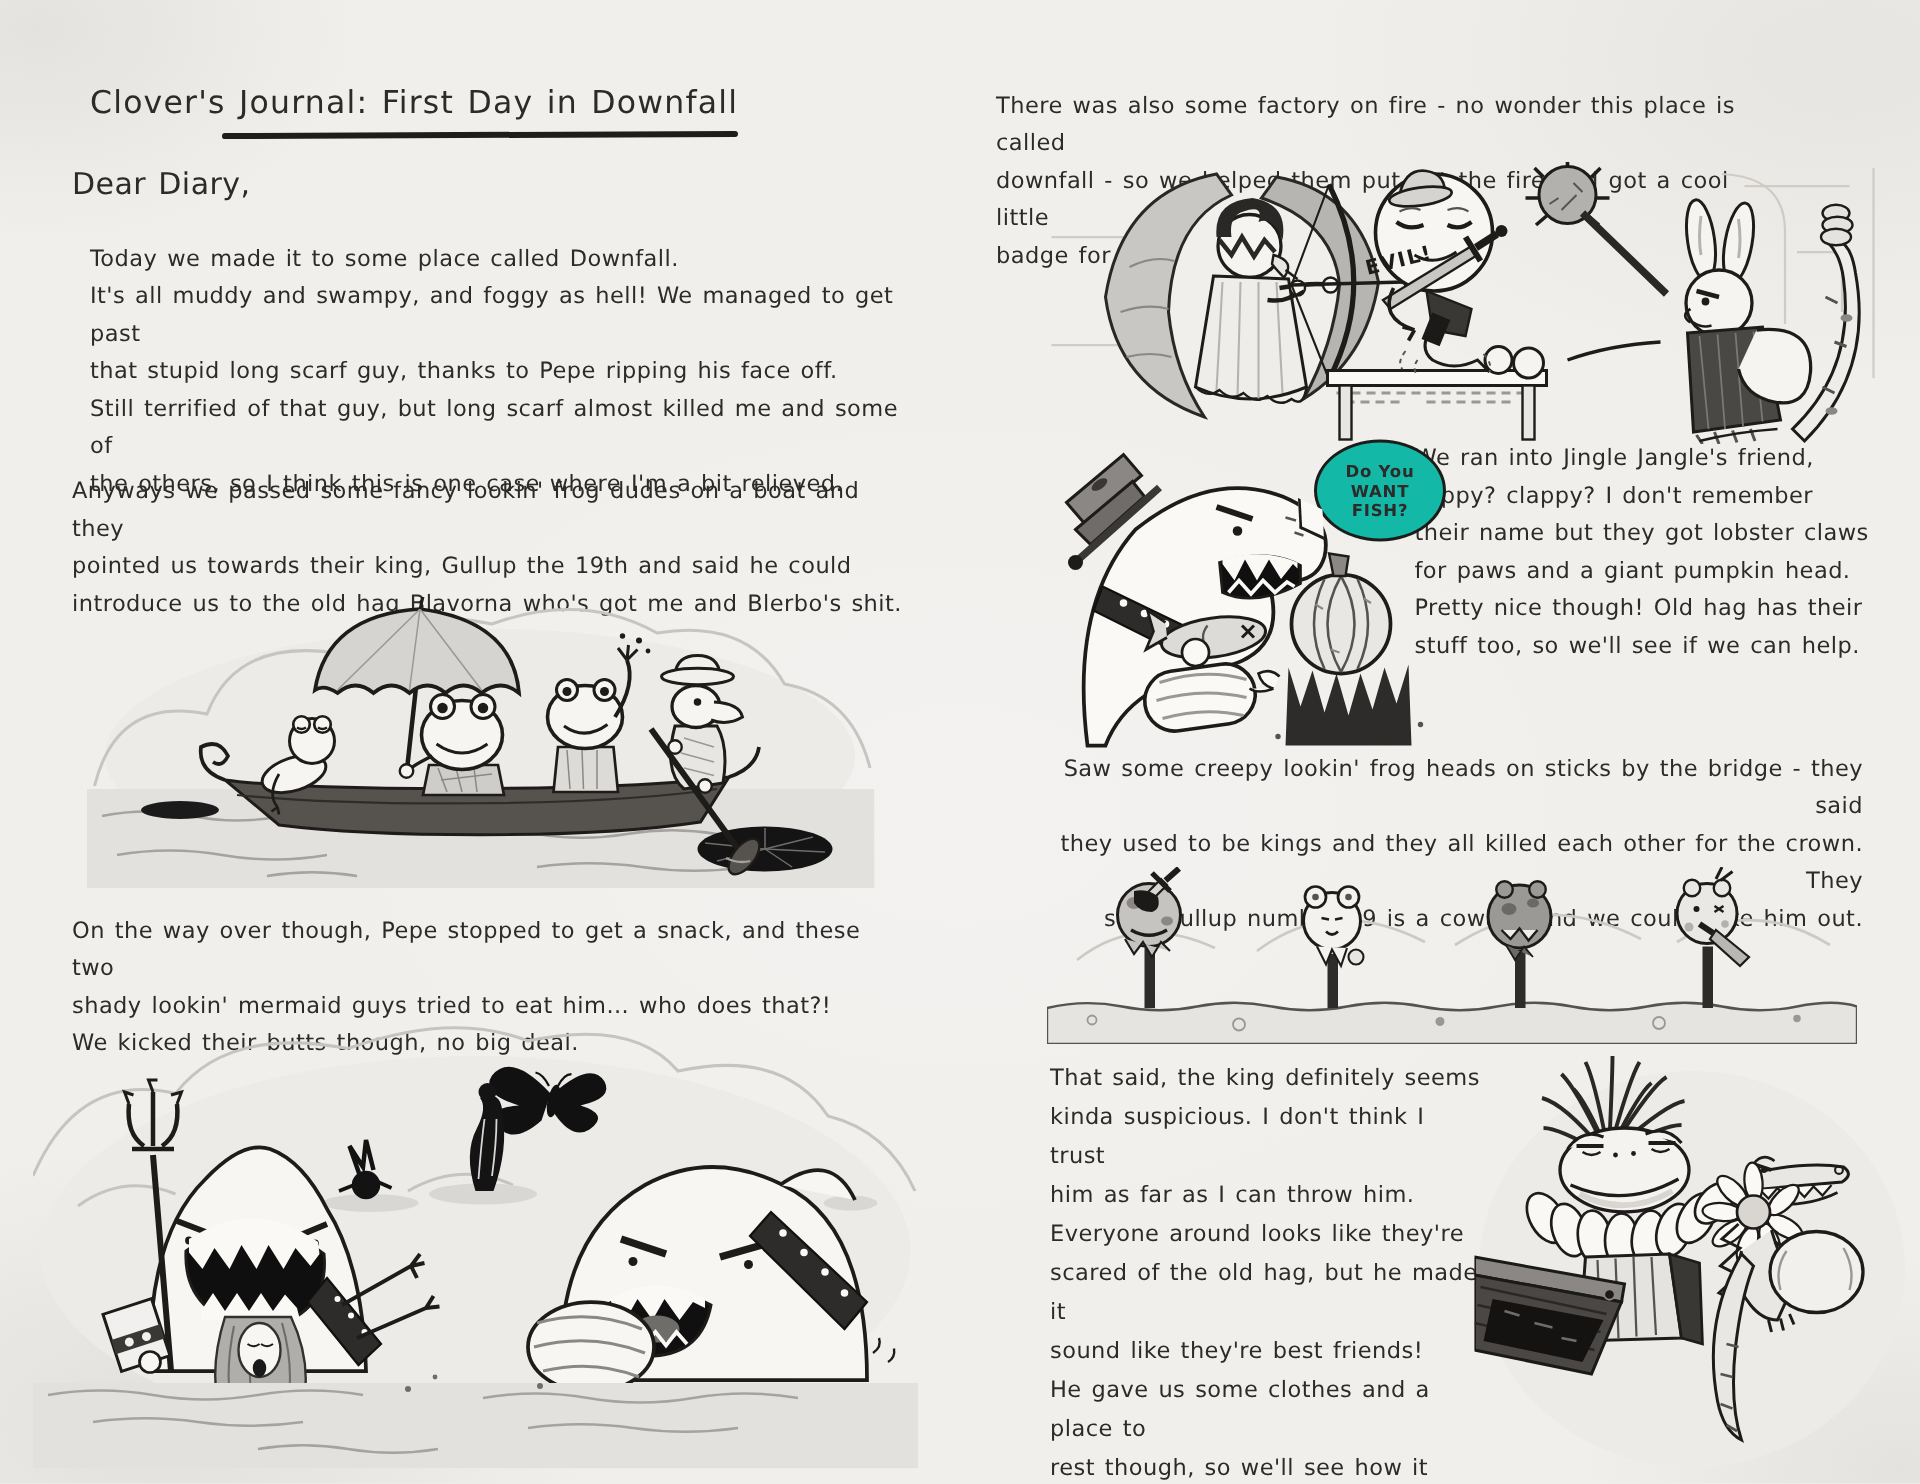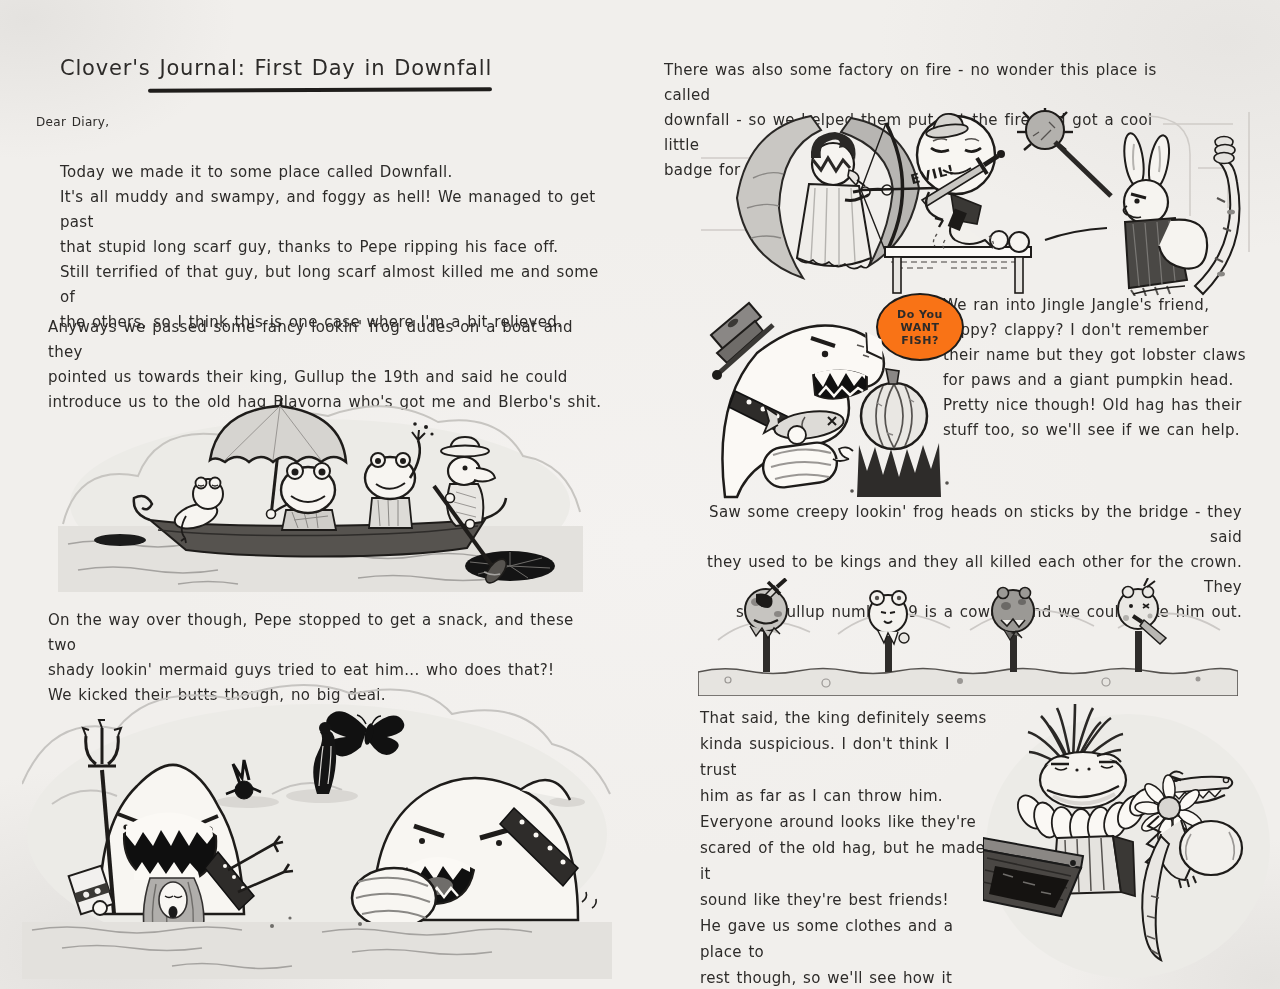--- a/index.html
+++ b/index.html
@@ -14,31 +14,31 @@
     color:#2d2b29;
   }
   .grain{position:absolute;inset:0;pointer-events:none;
     background:
       radial-gradient(ellipse 300px 200px at 2% 2%, rgba(190,188,185,.25), transparent 70%),
       radial-gradient(ellipse 300px 200px at 99% 99%, rgba(190,188,185,.25), transparent 70%);
   }
   .txt{position:absolute;white-space:pre-line;font-size:15px;line-height:25px;letter-spacing:.3px;word-spacing:1.5px;}
   .t-title{top:56px;left:60px;width:520px;text-align:left;font-size:21px;letter-spacing:.8px;white-space:nowrap;}
   .t-underline{position:absolute;top:88px;left:148px;width:344px;height:3.5px;background:#1f1d1b;border-radius:2px;transform:rotate(-.25deg);}
-  .t-salutation{top:110px;left:36px;font-size:12px;}
+  .t-salutation{top:110px;left:48px;font-size:20px;}
   .t-entry1{top:160px;left:60px;width:560px;}
   .t-entry2{top:315px;left:48px;width:560px;}
   .t-entry3{top:608px;left:48px;width:560px;}
   .t-entry4{top:58px;left:664px;width:530px;}
   .t-entry5{top:293px;left:943px;width:304px;text-align:left;}
   .t-entry6{top:500px;left:696px;width:546px;text-align:right;}
   .t-entry7{top:705px;left:700px;width:292px;line-height:26px;}
   .illus{position:absolute;}
   .evil-label{position:absolute;left:910px;top:166px;font-size:13.5px;font-weight:bold;letter-spacing:1.2px;transform:rotate(-14deg);color:#1e1c1a;}
-  .speech-bubble{position:absolute;left:876px;top:293px;width:84px;height:64px;background:#f97316;
+  .speech-bubble{position:absolute;left:876px;top:293px;width:84px;height:64px;background:#14b8a6;
     border:2.5px solid #1e1c1a;border-radius:50%;display:flex;align-items:center;justify-content:center;
     text-align:center;font-size:11px;font-weight:bold;line-height:13px;letter-spacing:.5px;white-space:pre-line;z-index:3;}
   .speech-bubble .tail{position:absolute;left:-13px;bottom:4px;width:16px;height:16px;background:#fbf9f6;
     border-left:2.5px solid #1e1c1a;border-bottom:2.5px solid #1e1c1a;transform:rotate(25deg) skewX(28deg);}
   svg{display:block;}
 </style>
 </head>
 <body>
 
 <div class="grain"></div>

